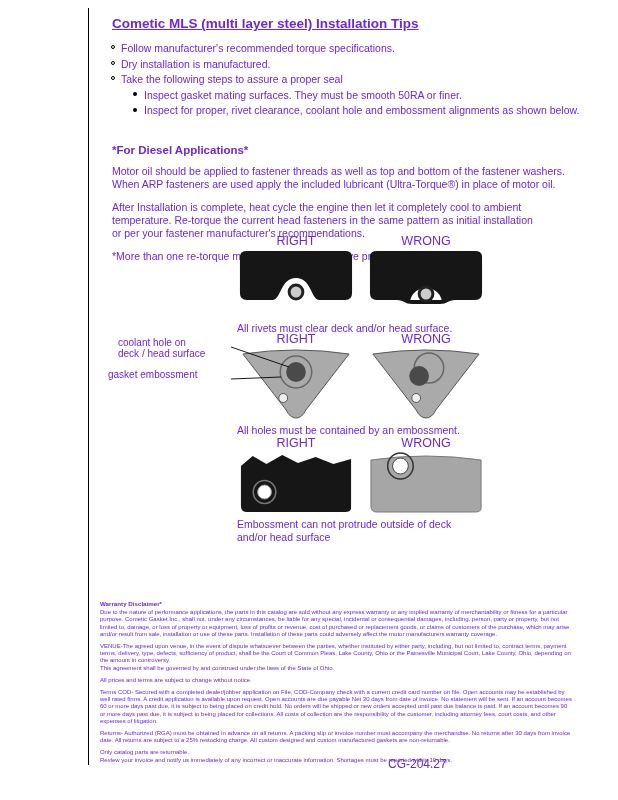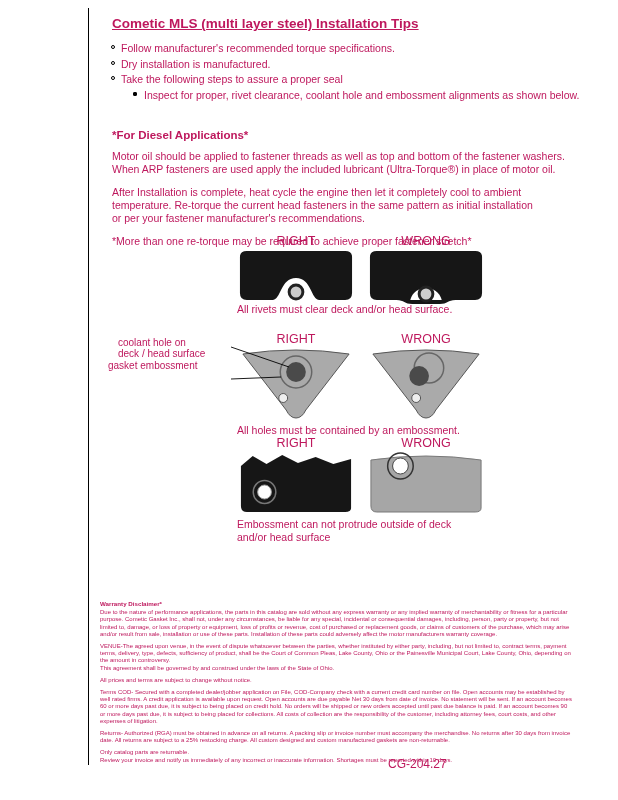--- a/index.html
+++ b/index.html
@@ -2,21 +2,21 @@
 <html><head>
 <meta charset="utf-8">
 <style>
   * { box-sizing: border-box; }
   html,body { margin:0; padding:0; background:#ffffff; }
   .page {
     position: relative;
     width: 618px; height: 800px;
     background: #ffffff;
     font-family: "Liberation Sans", sans-serif;
-    color: #be185d;
+    color: #6d28d9;
     overflow: hidden;
   }
   .vrule { position:absolute; left:88px; top:8px; width:1px; height:757px; background:#000; }
 
   
   .sec-top { position:absolute; left:104px; top:16px; width:478px; }
   .title { font-size:13.5px; font-weight:bold; text-decoration:underline; margin:0 0 11px 8px; }
   ul.tips { list-style:none; margin:0; padding:0; font-size:10.5px; line-height:12px; }
   li.l1 { position:relative; padding-left:17px; margin-bottom:3.5px; }
   li.l1 .marker { position:absolute; left:7px; top:3px; width:4px; height:4px; border:1px solid #000; border-radius:50%; }
@@ -46,21 +46,21 @@
 <div class="page">
   <div class="vrule"></div>
 
   <div class="sec-top">
     <h1 class="title">Cometic MLS (multi layer steel) Installation Tips</h1>
 
     <ul class="tips">
       <li class="l1"><span class="marker"></span><span>Follow manufacturer's recommended torque specifications.</span></li>
       <li class="l1"><span class="marker"></span><span>Dry installation is manufactured.</span></li>
       <li class="l1"><span class="marker"></span><span>Take the following steps to assure a proper seal</span></li>
-      <li class="l2"><span class="marker"></span></li>
+      <li class="l2"><span class="marker"></span><span>Inspect gasket mating surfaces.  They must be smooth 50RA or finer.</span></li>
       <li class="l2"><span class="marker"></span><span>Inspect for proper, rivet clearance, coolant hole and embossment alignments as shown below.</span></li>
     </ul>
 
     <h2 class="diesel-head">*For Diesel Applications*</h2>
     <p class="body">Motor oil should be applied to fastener threads as well as top and bottom of the fastener washers.
 When ARP fasteners are used apply the included lubricant (Ultra-Torque®) in place of motor oil.</p>
     <p class="body">After Installation is complete, heat cycle the engine then let it completely cool to ambient
 temperature. Re-torque the current head fasteners in the same pattern as initial installation
 or per your fastener manufacturer's recommendations.</p>
     <p class="body">*More than one re-torque may be required to achieve proper fastener stretch*</p>
@@ -73,28 +73,28 @@
 
     <svg class="dshape" style="left:237px; top:20px; height:58px;" viewBox="0 0 120 58" preserveAspectRatio="none">
       <path d="M10,3 Q3,3 3,9 L3,45 Q3,52 10,52 L36,52 C45,52 44,30 60,30 C76,30 75,52 84,52 L110,52 Q117,52 117,45 L117,9 Q117,3 110,3 Z" fill="#161616"></path>
       <circle cx="60" cy="44" r="7" fill="#cccccc" stroke="#222" stroke-width="3"></circle>
     </svg>
     <svg class="dshape" style="left:367px; top:20px; height:58px;" viewBox="0 0 120 58" preserveAspectRatio="none">
       <path d="M10,3 Q3,3 3,9 L3,45 Q3,52 10,52 L30,52 C38,52 38,56 46,56 L74,56 C82,56 82,52 90,52 L110,52 Q117,52 117,45 L117,9 Q117,3 110,3 Z" fill="#161616"></path>
       <path d="M44,52 C48,36 72,36 76,52 Z" fill="#ffffff"></path>
       <circle cx="60" cy="46" r="7" fill="#cccccc" stroke="#222" stroke-width="3"></circle>
     </svg>
-    <div class="caption" style="left:237px; top:75px; width:260px;">All rivets must clear deck and/or head surface.</div>
+    <div class="caption" style="left:237px; top:94px; width:260px;">All rivets must clear deck and/or head surface.</div>
 
     <div class="diag-label" style="left:237px; top:104px;">RIGHT</div>
     <div class="diag-label" style="left:367px; top:104px;">WRONG</div>
 
     <div class="callout" style="left:118px; top:109px; width:112px;">coolant hole on
 deck / head surface</div>
-    <div class="callout" style="left:108px; top:132px; width:122px;">gasket embossment</div>
+    <div class="callout" style="left:108px; top:141px; width:122px;">gasket embossment</div>
 
     <svg class="dshape" style="left:237px; top:118px; height:76px;" viewBox="0 0 120 76" preserveAspectRatio="none">
       <path d="M6,8 Q60,0 114,8 L70,64 Q66,72 60,72 Q54,72 50,64 Z" fill="#aaaaaa" stroke="#555" stroke-width="1"></path>
       <circle cx="60" cy="26" r="16" fill="none" stroke="#666" stroke-width="1.5"></circle>
       <circle cx="60" cy="26" r="10" fill="#4a4a4a"></circle>
       <circle cx="47" cy="52" r="4.5" fill="#eeeeee" stroke="#555" stroke-width="1"></circle>
     </svg>
     <svg class="dshape" style="left:367px; top:118px; height:76px;" viewBox="0 0 120 76" preserveAspectRatio="none">
       <path d="M6,8 Q60,0 114,8 L70,64 Q66,72 60,72 Q54,72 50,64 Z" fill="#aaaaaa" stroke="#555" stroke-width="1"></path>
       <circle cx="63" cy="22" r="15" fill="none" stroke="#666" stroke-width="1.5"></circle>

